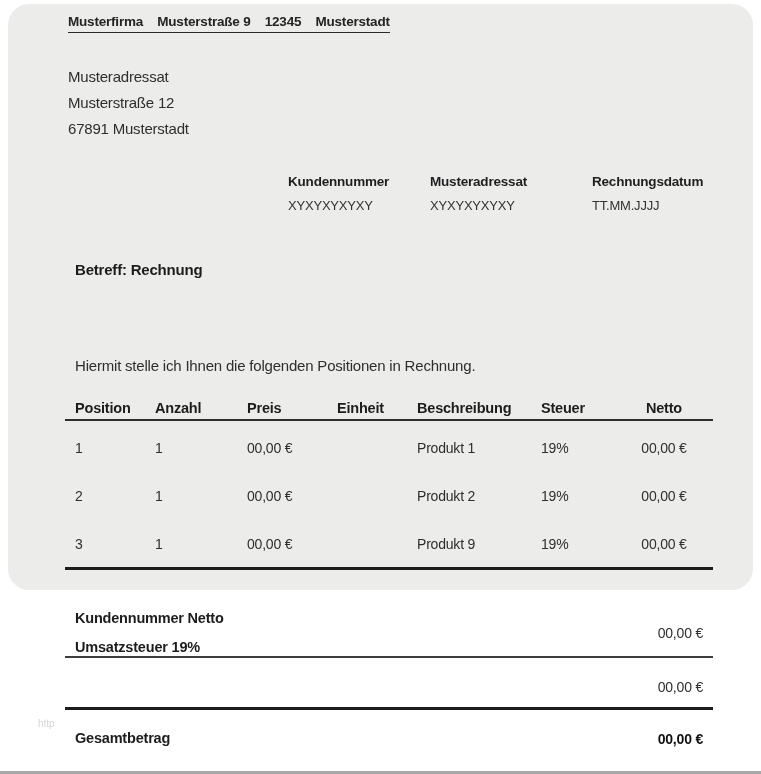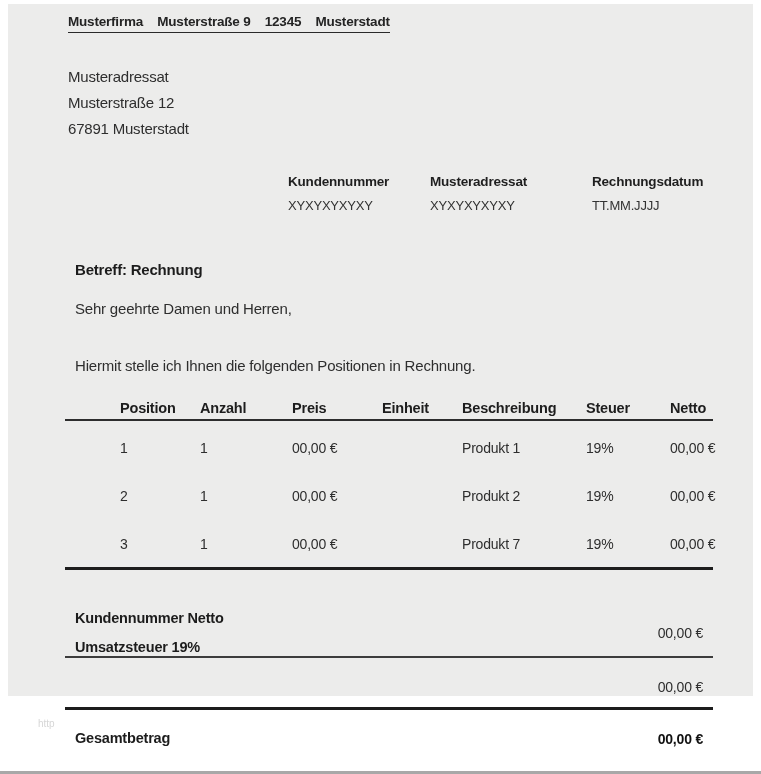--- a/index.html
+++ b/index.html
@@ -10,23 +10,24 @@
     background: #ffffff;
     font-family: "Liberation Sans", sans-serif;
     letter-spacing: -0.2px;
     overflow: hidden;
   }
   .paper {
     position: absolute;
     left: 8px;
     top: 4px;
     width: 745px;
-    height: 692px;
+    height: 586px;
     background: #ECECEB;
     color: #2b2b2b;
+    border-radius: 21px;
   }
   .abs { position: absolute; }
 
   .sender-line {
     font-size: 13.5px;
     font-weight: 600;
     color: #242424;
     white-space: pre;
     border-bottom: 1.5px solid #2a2a2a;
     padding-bottom: 3px;
@@ -57,21 +58,21 @@
     color: #2e2e2e;
   }
 
   .grid7 {
     display: grid;
     grid-template-columns: 80px 92px 90px 80px 124px 84px 1fr;
     width: 648px;
     padding: 0 10px;
     box-sizing: border-box;
   }
-  .grid7 > div { white-space: nowrap; margin-left: 45px; }
+  .grid7 > div { white-space: nowrap; }
   .grid7 > div:last-child { text-align: center; }
   .table-header {
     font-size: 14.5px;
     font-weight: 700;
     color: #1d1d1d;
   }
   .table-row {
     font-size: 14px;
     color: #2e2e2e;
     height: 48px;
@@ -131,21 +132,20 @@
   <div class="abs meta-field" style="left:422px; top:170px;">
     <div class="meta-label">Musteradressat</div>
     <div class="meta-value">XYXYXYXYXY</div>
   </div>
   <div class="abs meta-field" style="left:584px; top:170px;">
     <div class="meta-label">Rechnungsdatum</div>
     <div class="meta-value">TT.MM.JJJJ</div>
   </div>
 
   <div class="abs subject" style="left:67px; top:257px;">Betreff: Rechnung</div>
-  <div class="abs bodytext" style="left:67px; top:296px;">Sehr geehrte Damen und Herren,</div>
   <div class="abs bodytext" style="left:67px; top:353px;">Hiermit stelle ich Ihnen die folgenden Positionen in Rechnung.</div>
 
   <div class="abs grid7 table-header" style="left:57px; top:396px;">
     <div>Position</div>
     <div>Anzahl</div>
     <div>Preis</div>
     <div>Einheit</div>
     <div>Beschreibung</div>
     <div>Steuer</div>
     <div>Netto</div>
@@ -169,21 +169,21 @@
       <div></div>
       <div>Produkt 2</div>
       <div>19%</div>
       <div>00,00 €</div>
     </div>
     <div class="grid7 table-row">
       <div>3</div>
       <div>1</div>
       <div>00,00 €</div>
       <div></div>
-      <div>Produkt 7</div>
+      <div>Produkt 9</div>
       <div>19%</div>
       <div>00,00 €</div>
     </div>
   </div>
   <div class="abs rule-thick" style="left:57px; top:563px; width:648px; height:3px;"></div>
 
   <div class="abs summary-label" style="left:67px; top:606px;">Kundennummer Netto</div>
   <div class="abs summary-value" style="left:455px; top:621px; width:240px;">00,00 €</div>
   <div class="abs rule-thin" style="left:57px; top:652px; width:648px; height:2px;"></div>
 

